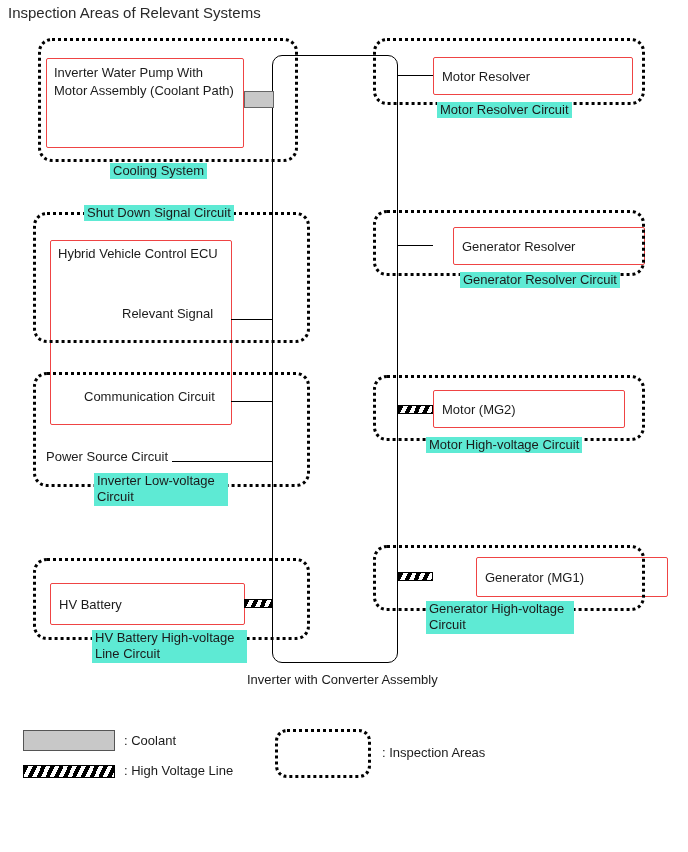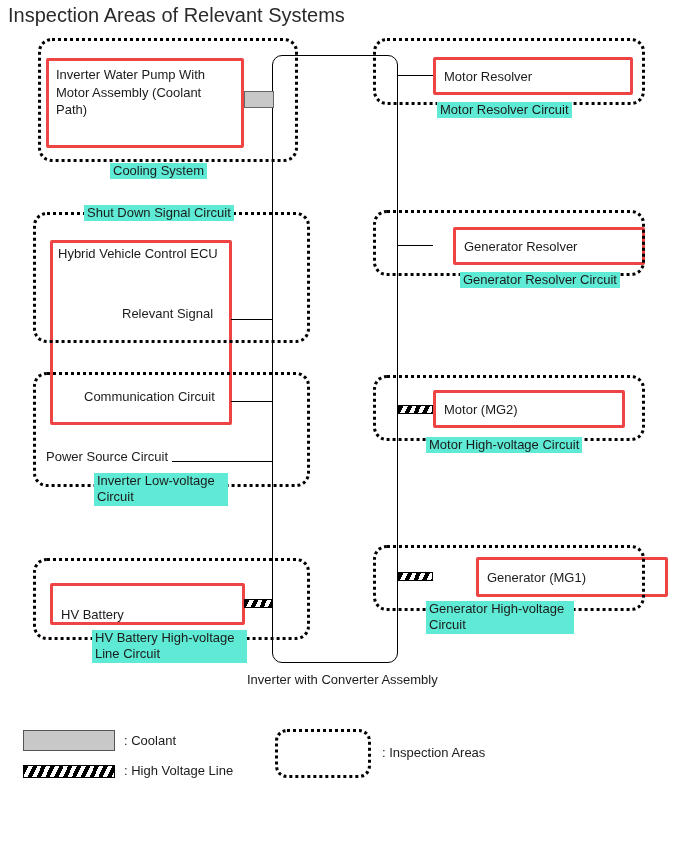--- a/index.html
+++ b/index.html
@@ -3,23 +3,23 @@
 <meta charset="utf-8">
 <style>
   * { margin:0; padding:0; box-sizing:border-box; }
   html,body { background:#ffffff; }
   .canvas {
     position:relative; width:688px; height:852px; background:#fff;
     font-family:"Liberation Sans", sans-serif; font-size:13px; color:#1b1b1b;
     overflow:hidden;
   }
   .abs { position:absolute; }
-  .title { font-size:20px; color:#2a2a2a; }
+  .title { font-size:15px; color:#2a2a2a; }
   .solid-box {
-    border:3px solid #ef4444; background:#fff; border-radius:2px; z-index:2;
+    border:1px solid #ef4444; background:#fff; border-radius:2px; z-index:2;
   }
   .vcenter { display:flex; align-items:center; padding-left:8px; }
   .inverter {
     border:1px solid #000; background:#fff; border-radius:10px; z-index:1;
   }
   .dotted-area {
     border:3px dotted #000; border-radius:14px; background:transparent;
     z-index:3; pointer-events:none;
   }
   .wire { background:#000; height:1px; z-index:4; }
@@ -70,21 +70,21 @@
   <div class="abs wire" style="left:231px; top:319px; width:41px;"></div>
 
   <div class="abs dotted-area" style="left:33px; top:372px; width:277px; height:115px;"></div>
   <div class="abs t" style="left:84px; top:389px;">Communication Circuit</div>
   <div class="abs wire" style="left:231px; top:401px; width:41px;"></div>
   <div class="abs t" style="left:46px; top:449px;">Power Source Circuit</div>
   <div class="abs wire" style="left:172px; top:461px; width:100px;"></div>
   <div class="abs area-label" style="left:94px; top:447px; width:134px;margin-top:26px;">Inverter Low-voltage Circuit</div>
 
   <div class="abs dotted-area" style="left:33px; top:558px; width:277px; height:82px;"></div>
-  <div class="abs solid-box vcenter" style="left:50px; top:583px; width:195px; height:42px;align-items:flex-end;">
+  <div class="abs solid-box vcenter" style="left:50px; top:583px; width:195px; height:42px;">
     <span>HV Battery</span>
   </div>
   <div class="abs hv-line" style="left:244px; top:599px; width:29px; height:9px;"></div>
   <div class="abs area-label" style="left:92px; top:630px; width:155px;">HV Battery High-voltage Line Circuit</div>
 
   <div class="abs dotted-area" style="left:373px; top:38px; width:272px; height:67px;"></div>
   <div class="abs solid-box vcenter" style="left:433px; top:57px; width:200px; height:38px;">
     <span>Motor Resolver</span>
   </div>
   <div class="abs wire" style="left:398px; top:75px; width:35px;"></div>

